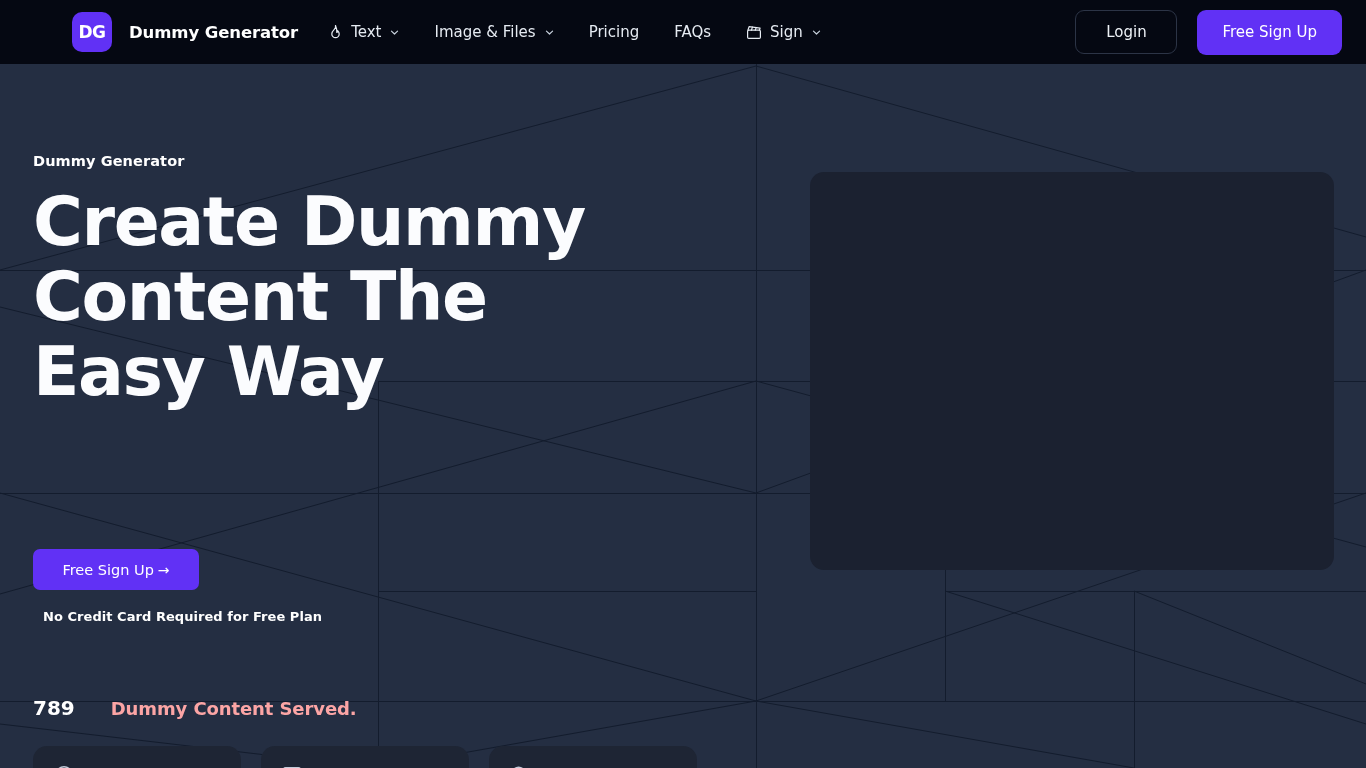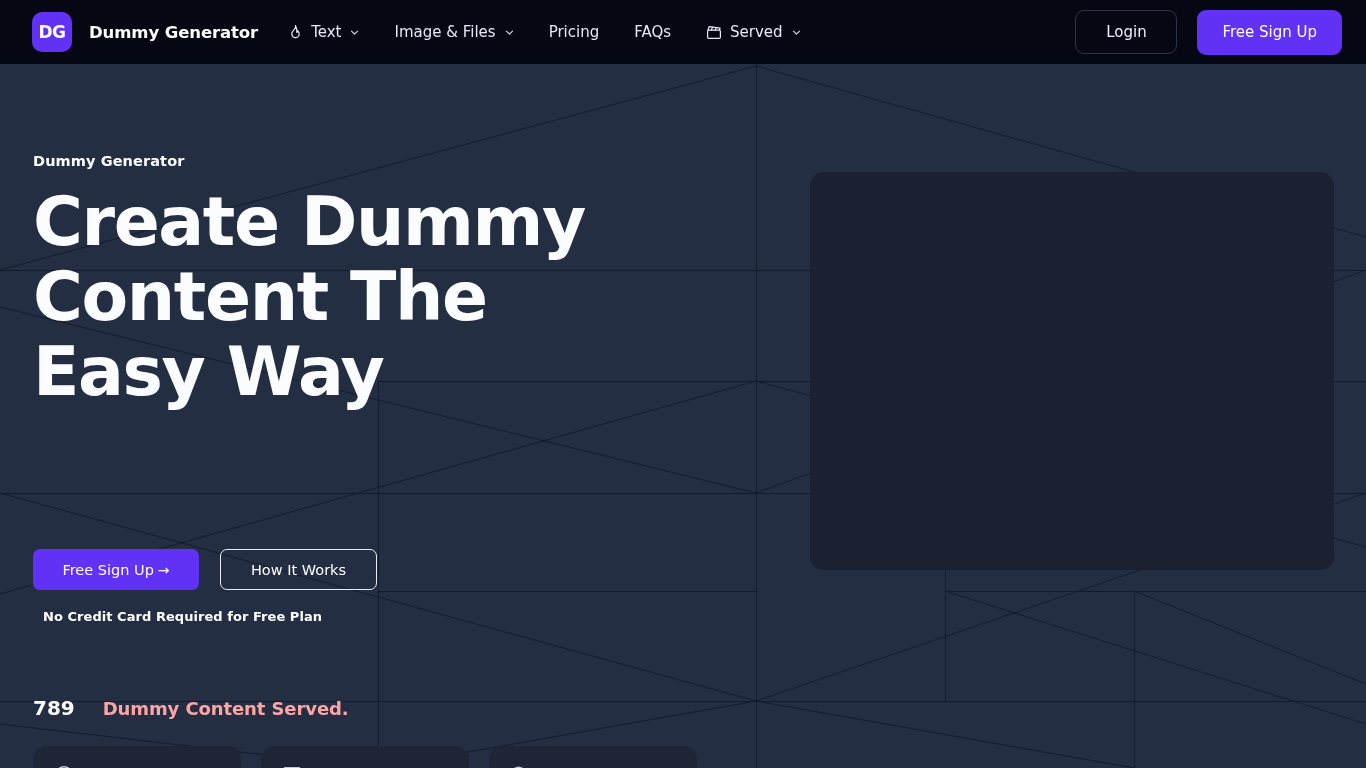--- a/index.html
+++ b/index.html
@@ -26,20 +26,21 @@
     width: 1366px;
     background: #050812;
     display: flex;
     align-items: center;
     padding: 0 24px 0 32px;
   }
 
   .nav-left {
     display: flex;
     align-items: center;
+    margin-left: 40px;
   }
 
   .logo-mark {
     width: 40px;
     height: 40px;
     border-radius: 10px;
     background: #6131f5;
     display: flex;
     align-items: center;
     justify-content: center;
@@ -242,21 +243,21 @@
     color: #ffffff;
     letter-spacing: 0.05px;
   }
 
   .stat-row {
     position: absolute;
     top: 632px;
     left: 33px;
     display: flex;
     align-items: baseline;
-    gap: 28px;
+    gap: 36px;
   }
   .stat-number {
     font-size: 20px;
     font-weight: 700;
     color: #ffffff;
   }
   .stat-label {
     font-size: 18px;
     font-weight: 700;
     color: #fca5a5;
@@ -353,21 +354,21 @@
     </div>
 
     <div class="nav-item">
       <span class="nav-ico">
         <svg viewBox="0 0 16 16" width="16" height="16" fill="none" stroke="#e6ebf2" stroke-width="1.2" stroke-linecap="round" stroke-linejoin="round">
           <rect x="1.6" y="6.2" width="12.8" height="8.2" rx="1.2"></rect>
           <path d="M1.9 6.2 3.1 2.6l11 1.5-.7 2.1"></path>
           <path d="M6.4 3.1 5.4 6.2M10.2 3.6 9.2 6.2"></path>
         </svg>
       </span>
-      <span>Served</span>
+      <span>Sign</span>
       <span class="caret">
         <svg viewBox="0 0 10 10" width="9" height="9" fill="none" stroke="#c9d2de" stroke-width="1.3" stroke-linecap="round" stroke-linejoin="round">
             <path d="M1.6 3.4 5 6.7l3.4-3.3"></path>
           </svg>
       </span>
     </div>
 
   </nav>
 
   <div class="nav-right">
@@ -422,21 +423,20 @@
     <div class="eyebrow">Dummy Generator</div>
 
     <h1 class="hero-title">Create Dummy Content The Easy Way</h1>
 
 
     <div class="cta-row">
       <button class="btn-hero-primary">
         <span>Free Sign Up</span>
         <span class="arrow">→</span>
       </button>
-      <button class="btn-hero-secondary">How It Works</button>
     </div>
 
     <div class="no-credit">No Credit Card Required for Free Plan</div>
 
     <div class="stat-row">
       <span class="stat-number">789</span>
       <span class="stat-label">Dummy Content Served.</span>
     </div>
 
   </div>

